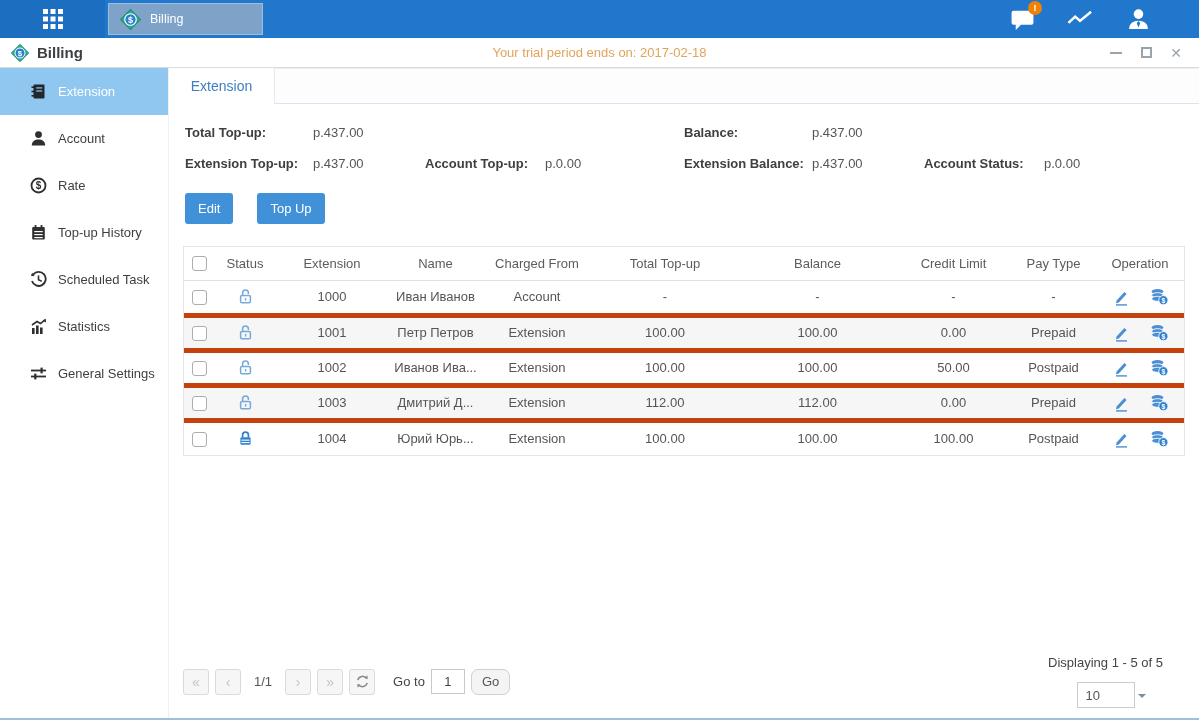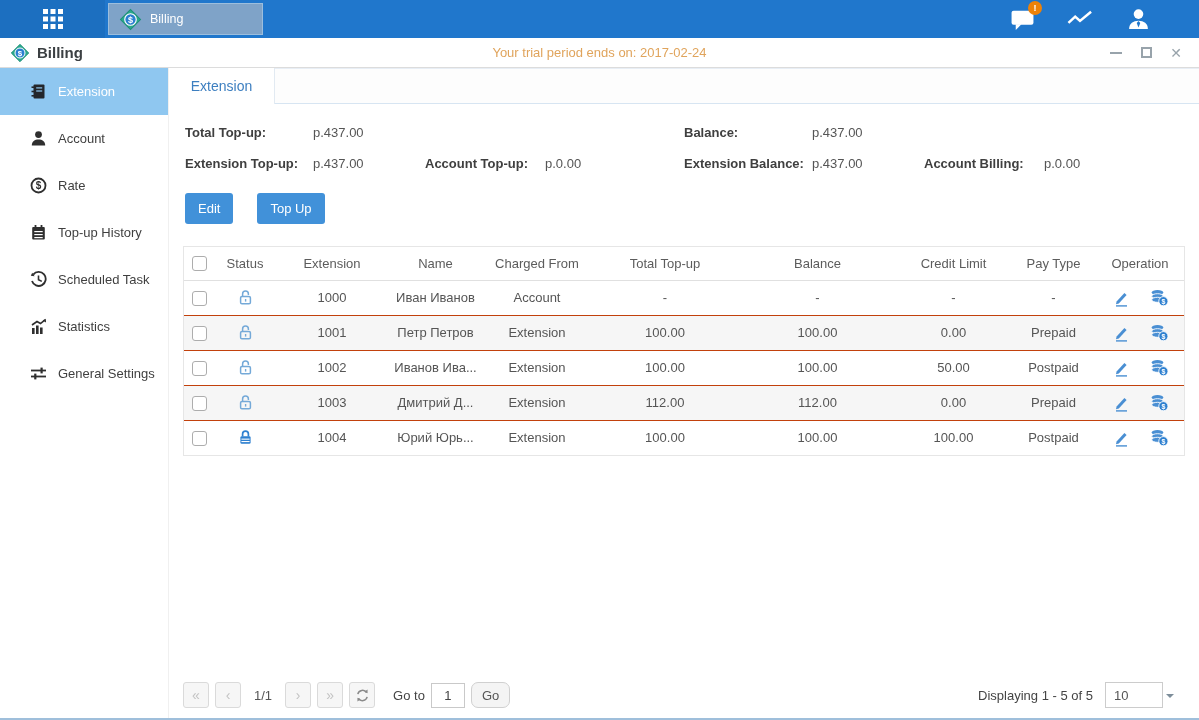--- a/index.html
+++ b/index.html
@@ -68,21 +68,21 @@
     padding:8px 13px; cursor:pointer; font-family:inherit; }
 
   
   .grid-wrap { margin:6px 14px; border:1px solid #e6e6e6; flex:none; }
   table { width:100%; border-collapse:collapse; table-layout:fixed; font-size:13px; color:#555; }
   col.c-check{width:3.0%} col.c-status{width:6.2%} col.c-ext{width:11.2%}
   col.c-name{width:9.5%} col.c-charged{width:10.8%} col.c-topup{width:14.8%}
   col.c-bal{width:15.7%} col.c-credit{width:11.5%} col.c-pay{width:8.5%} col.c-op{width:8.8%}
   thead th { height:33px; font-weight:normal; color:#5c5c5c; text-align:center;
     border-bottom:1px solid #e0e0e0; }
-  tbody td { height:35px; text-align:center; border-bottom:1px solid #c2410c;
+  tbody td { height:35px; text-align:center; border-bottom:5px solid #c2410c;
     overflow:hidden; white-space:nowrap; }
   tbody tr:nth-child(even) { background:#f6f6f6; }
   tbody tr:last-child td { border-bottom:none; }
   .checkbox { display:inline-block; width:15px; height:15px; border:1px solid #adadad;
     border-radius:3px; background:#fff; vertical-align:middle; cursor:pointer; }
   .op-cell { display:flex; align-items:center; justify-content:center; gap:20px; }
   .op-cell svg { cursor:pointer; }
   .lock { display:inline-flex; vertical-align:middle; cursor:pointer; }
 
   
@@ -91,21 +91,21 @@
   .pg-btn { width:26px; height:26px; border:1px solid #dadada; background:#f6f6f6;
     border-radius:3px; display:flex; align-items:center; justify-content:center;
     color:#c3c3c3; font-size:14px; cursor:pointer; }
   .pg-btn.refresh { color:#8a8a8a; }
   .pg-label { margin:0 7px; color:#555; }
   .goto-label { margin-left:12px; color:#444; }
   .goto-input { width:34px; height:25px; border:1px solid #c9c9c9; text-align:center;
     font-size:13px; font-family:inherit; color:#444; }
   .go-btn { height:26px; padding:0 10px; border:1px solid #d0d0d0; background:#f4f4f4;
     border-radius:7px; color:#555; font-size:13px; cursor:pointer; font-family:inherit; }
-  .pg-right { margin-left:auto; display:flex; align-items:center; gap:12px; }
+  .pg-right { margin-left:auto; display:flex; align-items:center; gap:12px;flex-direction:column; }
   .displaying { color:#444; }
   .page-size { width:58px; height:26px; border:1px solid #ccc; background:#fff;
     display:flex; align-items:center; justify-content:space-between; padding:0 8px;
     color:#555; cursor:pointer;gap:38px; }
   .tri-down { width:0; height:0; border:4.5px solid transparent; border-top-color:#7d8d9a;
     margin-top:5px; }
 </style>
 </head>
 <body>
 
@@ -161,21 +161,21 @@
 
   <div class="titlebar">
     <div class="title-left">
       <svg width="20" height="20" viewBox="0 0 24 24">
         <rect x="4.6" y="4.6" width="14.8" height="14.8" transform="rotate(45 12 12)" fill="#2aa98c" stroke="#1d8f77" stroke-width="1"></rect>
         <circle cx="12" cy="12" r="6" fill="#2a7fd0" stroke="#ffffff" stroke-width="1.2"></circle>
         <text x="12" y="15.6" font-size="9.5" font-weight="bold" fill="#ffffff" text-anchor="middle" font-family="Liberation Sans, sans-serif">$</text>
       </svg>
       <span>Billing</span>
     </div>
-    <div class="trial">Your trial period ends on: 2017-02-24</div>
+    <div class="trial">Your trial period ends on: 2017-02-18</div>
     <div class="win-controls">
       <span class="wc">
           <span class="wc-min"></span>
         </span>
       <span class="wc">
           <span class="wc-max"></span>
         </span>
       <span class="wc wc-close">✕</span>
     </div>
   </div>
@@ -269,21 +269,21 @@
           </div>
         </div>
         <div class="sum-col">
           <div class="sum-row">
             <span class="sum-label">Balance:</span>
             <span class="sum-value">p.437.00</span>
           </div>
           <div class="sum-row">
             <span class="sum-label">Extension Balance:</span>
             <span class="sum-value">p.437.00</span>
-            <span class="sum-label w2">Account Billing:</span>
+            <span class="sum-label w2">Account Status:</span>
             <span class="sum-value">p.0.00</span>
           </div>
         </div>
       </div>
 
       <div class="actions">
         <button class="btn">Edit</button>
         <button class="btn">Top Up</button>
       </div>
 

